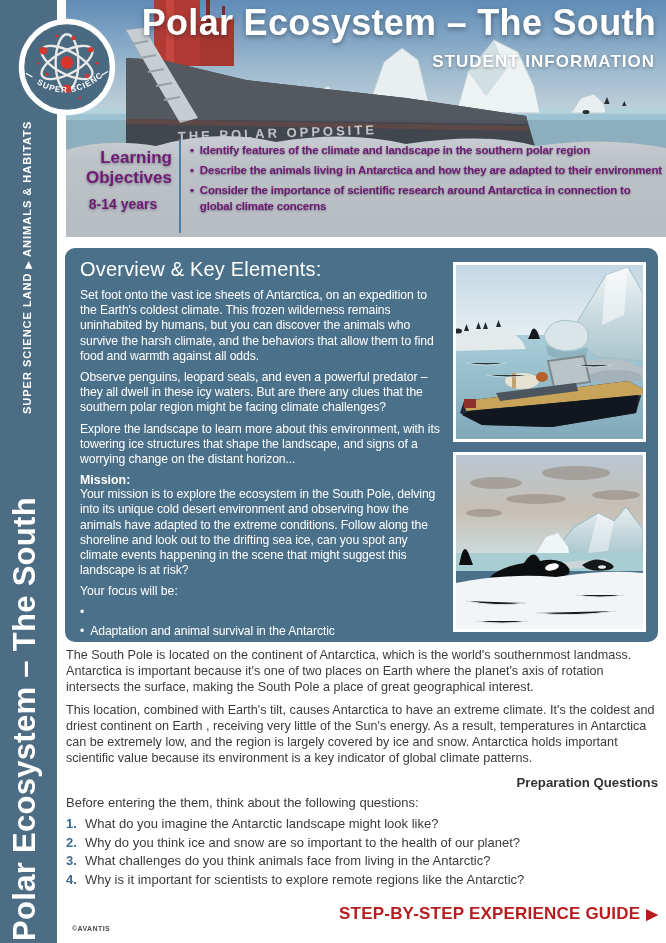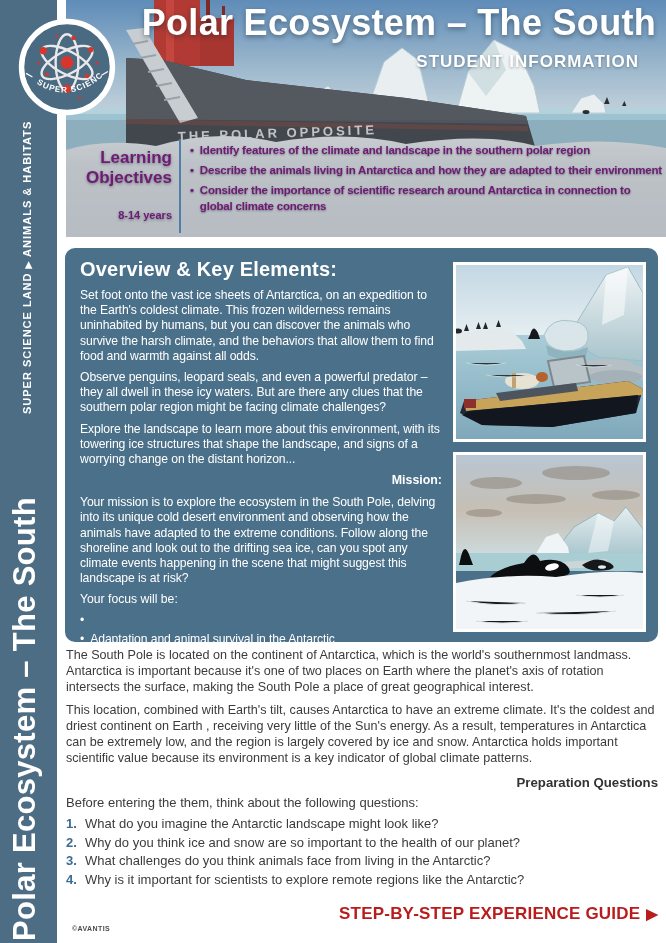--- a/index.html
+++ b/index.html
@@ -19,43 +19,43 @@
   }
   .v-small .arrow{font-size:9px;}
   
   .header{position:absolute;left:66px;top:0;width:600px;height:237px;overflow:hidden;background:#9cb8cd;}
   .header svg.scene{position:absolute;left:0;top:0;width:600px;height:237px;}
   .title{
     position:absolute;top:2px;right:10px;font-size:36px;font-weight:bold;color:#fff;
     letter-spacing:.3px;text-shadow:0 2px 5px rgba(20,30,40,.45);white-space:nowrap;
   }
   .subtitle{
-    position:absolute;top:52px;right:27px;font-size:17px;font-weight:bold;color:#fff;
+    position:absolute;top:52px;right:11px;font-size:17px;font-weight:bold;color:#fff;
     letter-spacing:1px;text-shadow:0 1px 3px rgba(20,30,40,.4);white-space:nowrap;
   }
   .logo{position:absolute;left:17px;top:17px;width:100px;height:100px;z-index:5;}
   
   .lo{position:absolute;left:0;top:132px;width:644px;height:109px;color:#701a75;}
   .lo-label{position:absolute;left:8px;top:16px;width:98px;text-align:right;text-shadow:0 1px 3px rgba(20,30,40,.45);}
   .lo-label .lh{font-size:17px;font-weight:bold;line-height:20px;}
-  .lo-label .age{font-size:11px;font-weight:bold;margin-top:21px;}
+  .lo-label .age{font-size:14px;font-weight:bold;margin-top:8px;text-align:center;}
   .lo-sep{position:absolute;left:113px;top:7px;width:2px;height:94px;background:#4d7fa9;}
   .lo-items{position:absolute;left:124px;top:10px;width:472px;}
   .lo-item{display:flex;gap:6px;margin-bottom:4px;font-size:11.5px;font-weight:bold;line-height:16px;letter-spacing:-.2px;text-shadow:0 1px 2px rgba(20,30,40,.45);}
   .lo-item .mk{flex:0 0 auto;}
   
   .content{position:absolute;left:66px;top:237px;width:592px;height:706px;}
   .ov-box{
     position:absolute;left:-1px;top:11px;width:593px;height:394px;background:#4b7089;
     border-radius:10px;box-sizing:border-box;padding:8px 12px 10px 15px;display:flex;gap:11px;overflow:hidden;
   }
   .ov-left{flex:1;color:#fff;min-width:0;}
-  .ov-h{font-size:20px;font-weight:bold;margin:2px 0 7px;letter-spacing:.2px;}
+  .ov-h{font-size:20px;font-weight:normal;margin:2px 0 7px;letter-spacing:.2px;}
   .ov-p{font-size:12.2px;line-height:15.2px;margin:0 0 6px;letter-spacing:-.1px;}
-  .ov-mh{font-size:12.4px;font-weight:bold;margin:1px 0 8px;text-align:right;}
+  .ov-mh{font-size:12.4px;font-weight:bold;margin:1px 0 0;}
   .focus-intro{font-size:12.2px;line-height:15.2px;margin:2px 0 5px;}
   .focus-item{display:flex;gap:6px;font-size:12.2px;line-height:15px;margin-bottom:4.5px;letter-spacing:-.1px;}
   .ov-right{width:193px;flex:0 0 193px;display:flex;flex-direction:column;gap:10px;padding-top:6px;}
   .photo{width:187px;height:174px;border:3px solid #fff;display:block;}
   
   .lower{position:absolute;left:0;top:410px;width:592px;color:#3b3b3b;}
   .prep-h{font-size:20px;font-weight:bold;color:#2e5b7d;margin:4px 0 7px;letter-spacing:.2px;}
   .body-p{font-size:12.6px;line-height:16px;margin:0 0 7px;color:#3b3b3b;}
   .pq-h{font-size:13.2px;font-weight:bold;color:#333;margin:9px 0 4px;text-align:right;}
   .pq-intro{font-size:13px;line-height:17px;margin:0 0 4px;}

